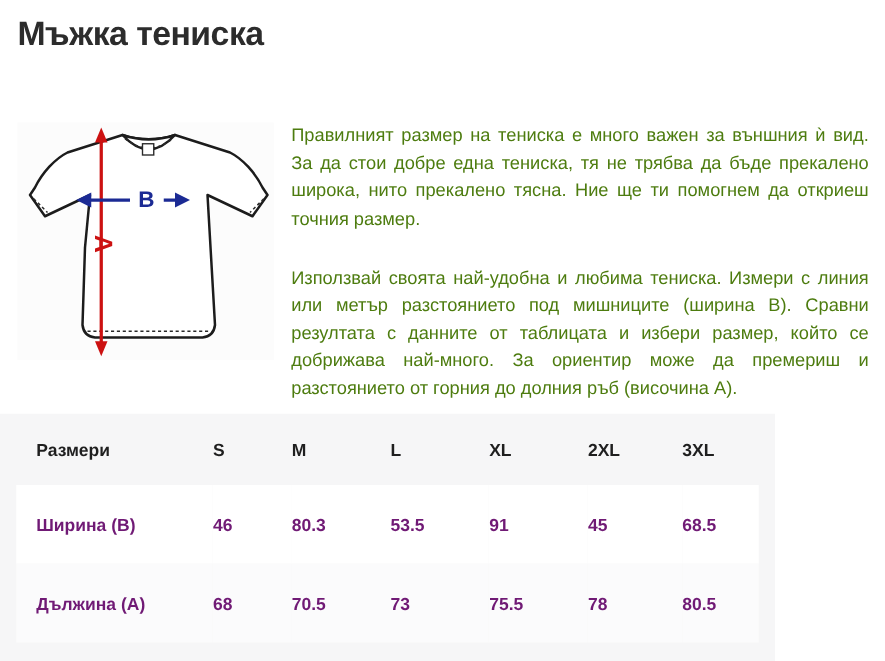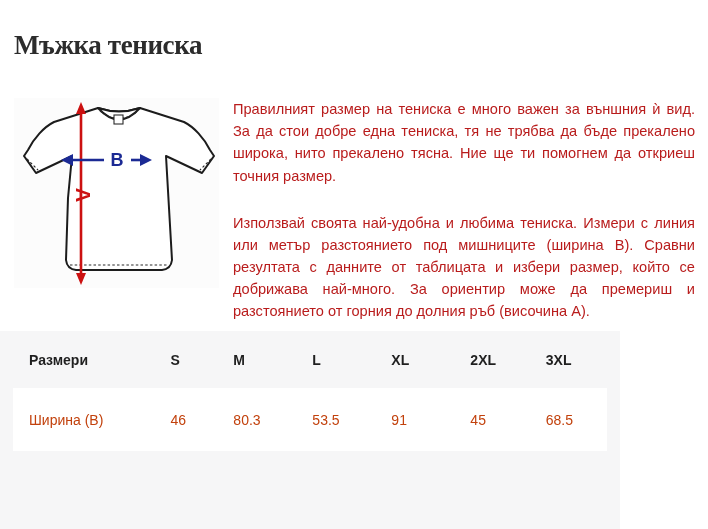--- a/index.html
+++ b/index.html
@@ -3,27 +3,27 @@
 <meta charset="utf-8">
 <style>
   html,body{margin:0;padding:0;}
   body{
     width:708px;height:529px;position:relative;overflow:hidden;
     background:#ffffff;
     font-family:"Liberation Sans","DejaVu Sans",sans-serif;
     -webkit-font-smoothing:antialiased;
   }
   
-  .page-header{position:absolute;top:30px;left:14px;right:20px;font-family:Liberation Serif, serif;}
+  .page-header{position:absolute;top:12px;left:14px;right:20px;}
   .title{margin:0;font-size:27px;font-weight:700;letter-spacing:-0.4px;color:#2c2c2c;line-height:1.15;}
   .subtitle{margin:5px 0 0;font-size:20px;font-weight:400;color:#9b9b9b;line-height:1.2;}
   
   .content{position:absolute;top:98px;left:14px;right:13px;}
   .figure{position:absolute;left:0;top:0;width:205px;height:190px;background:#fcfcfc;}
-  .intro{margin-left:219px;font-size:14.6px;line-height:1.52;color:#b91c1c;text-align:justify;}
+  .intro{margin-left:219px;font-size:14.6px;line-height:1.52;color:#4d7c0f;text-align:justify;}
   .intro p{margin:0 0 25px;}
   .intro p:last-child{margin-bottom:0;}
   
   .size-section{
     position:absolute;top:331px;left:0;width:620px;height:198px;
     background:#f6f6f7;padding:0 13px;box-sizing:border-box;
   }
   table.size-table{width:100%;border-collapse:collapse;table-layout:fixed;}
   .size-table col.c0{width:26.5%;}
   .size-table col.c1{width:10.6%;}
@@ -31,21 +31,21 @@
   .size-table col.c3{width:13.3%;}
   .size-table col.c4{width:13.3%;}
   .size-table col.c5{width:12.7%;}
   .size-table col.c6{width:10.3%;}
   .size-table thead tr{height:57px;}
   .size-table tbody tr{height:63px;}
   .size-table th,.size-table td{
     text-align:left;vertical-align:middle;font-size:14px;padding:0;
   }
   .size-table th{font-weight:700;color:#1f1f1f;}
-  .size-table td{color:#c2410c;}
+  .size-table td{color:#701a75;font-weight:bold;}
   .size-table th:first-child,.size-table td:first-child{padding-left:16px;}
   .size-table tbody tr.row-white{background:#ffffff;}
   .size-table tbody tr.row-tint{background:#fbfbfc;}
   
   .tee-outline{fill:#ffffff;stroke:#1c1c1c;stroke-width:2;stroke-linejoin:round;}
   .tee-stitch{fill:none;stroke:#2a2a2a;stroke-width:1.2;stroke-dasharray:2.5 2.2;}
   .arrow-line{stroke:currentColor;stroke-width:2.6;fill:none;}
   .arrow-head{fill:currentColor;stroke:none;}
   .arrow-label{fill:currentColor;font-family:"Liberation Sans","DejaVu Sans",sans-serif;font-weight:700;}
 </style>
@@ -124,15 +124,24 @@
     <tbody>
       <tr class="row-white">
         <td>Ширина (B)</td>
         <td>46</td>
         <td>80.3</td>
         <td>53.5</td>
         <td>91</td>
         <td>45</td>
         <td>68.5</td>
       </tr>
+      <tr class="row-tint">
+        <td>Дължина (A)</td>
+        <td>68</td>
+        <td>70.5</td>
+        <td>73</td>
+        <td>75.5</td>
+        <td>78</td>
+        <td>80.5</td>
+      </tr>
     </tbody>
   </table>
 </section>
 
 </body></html>

